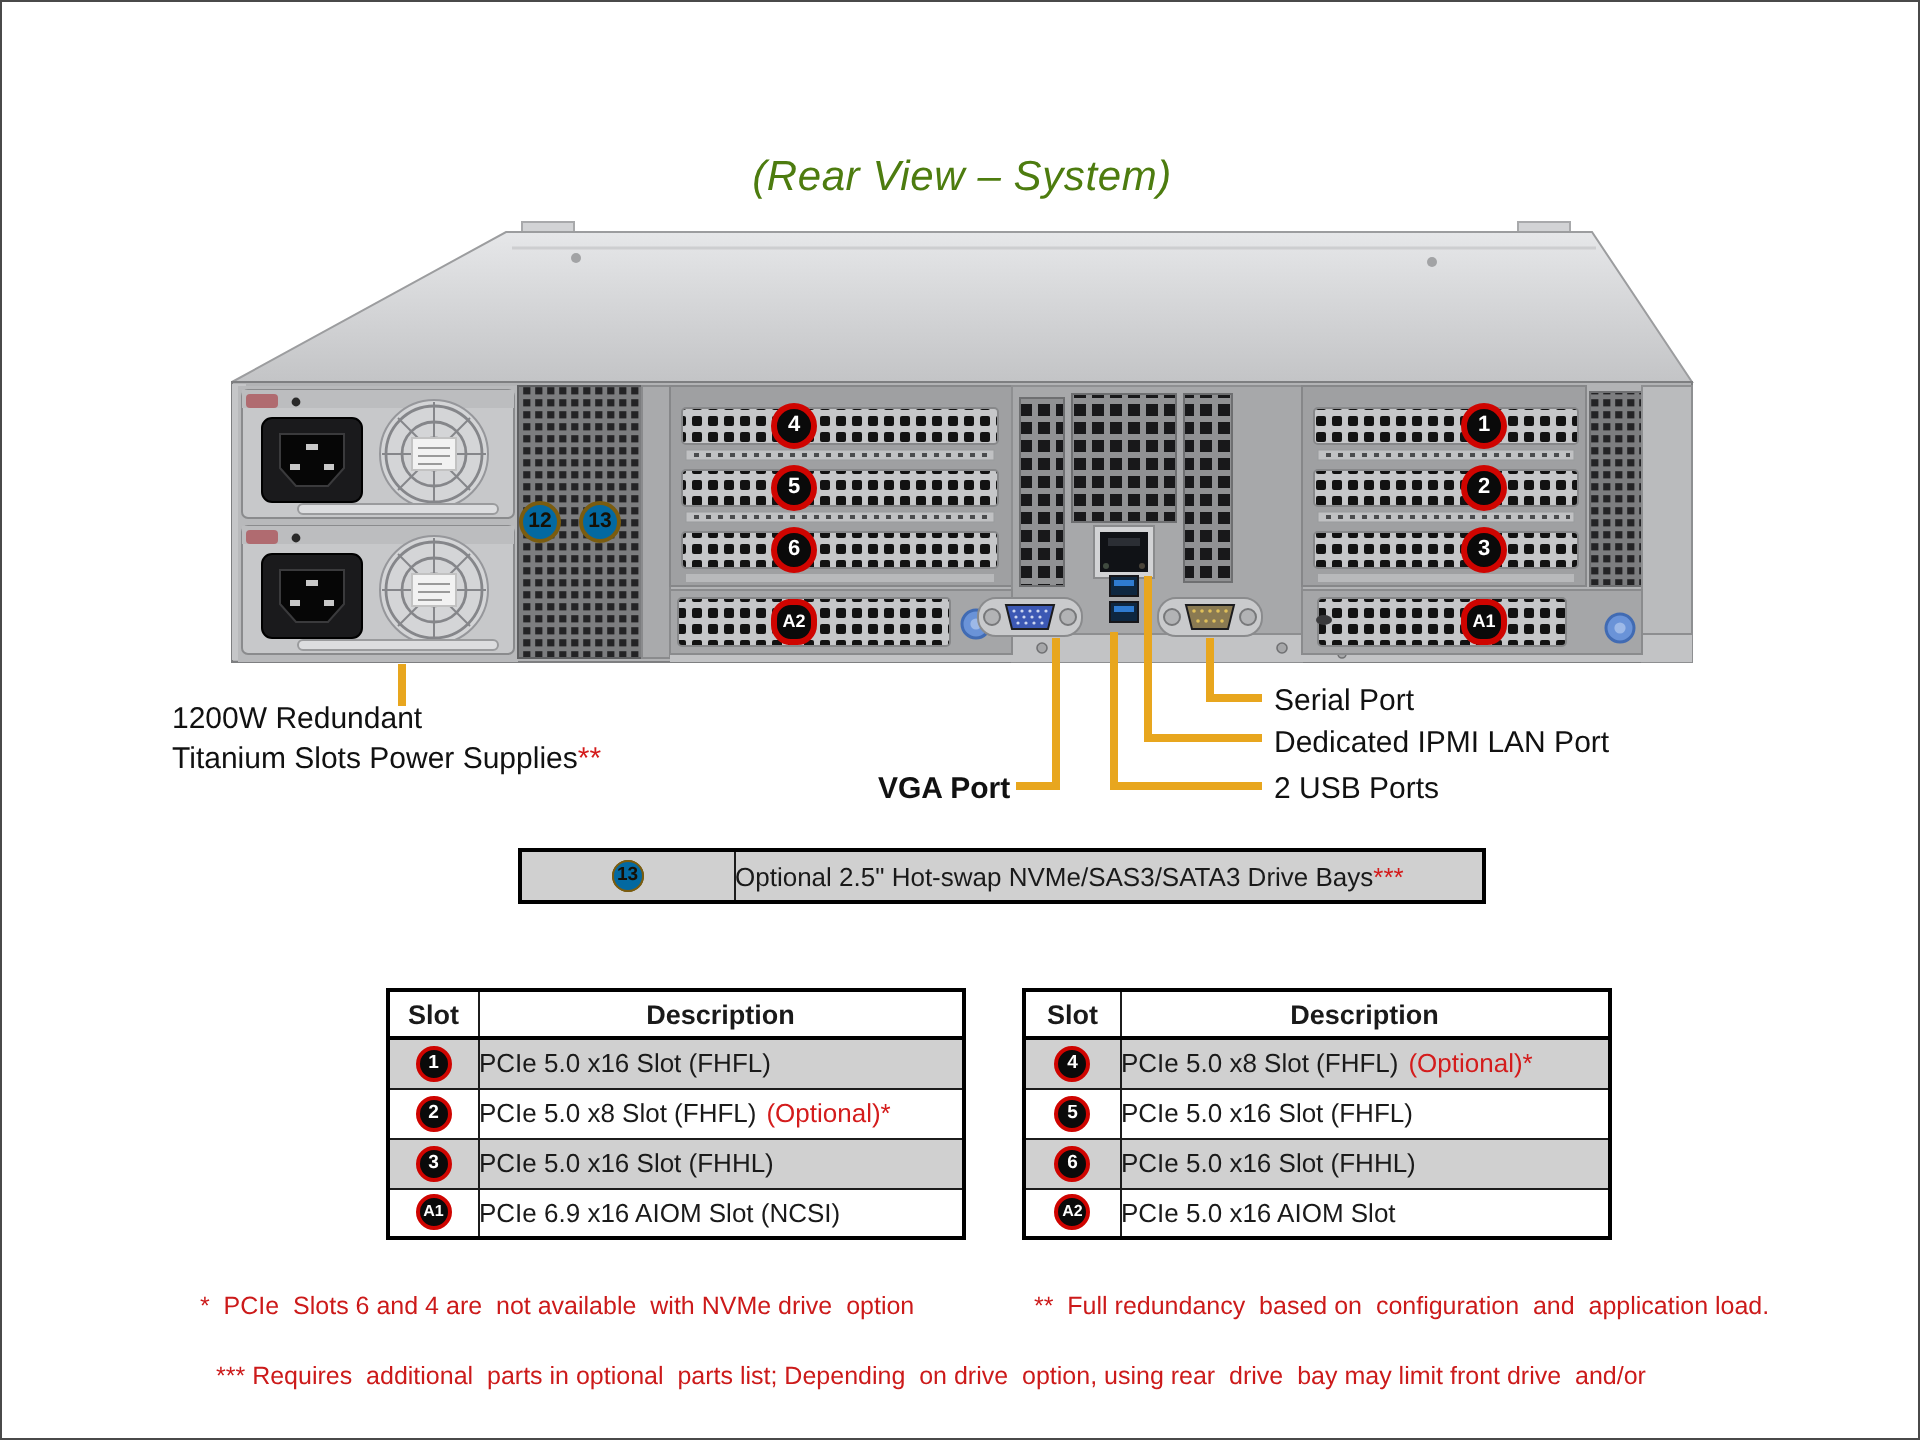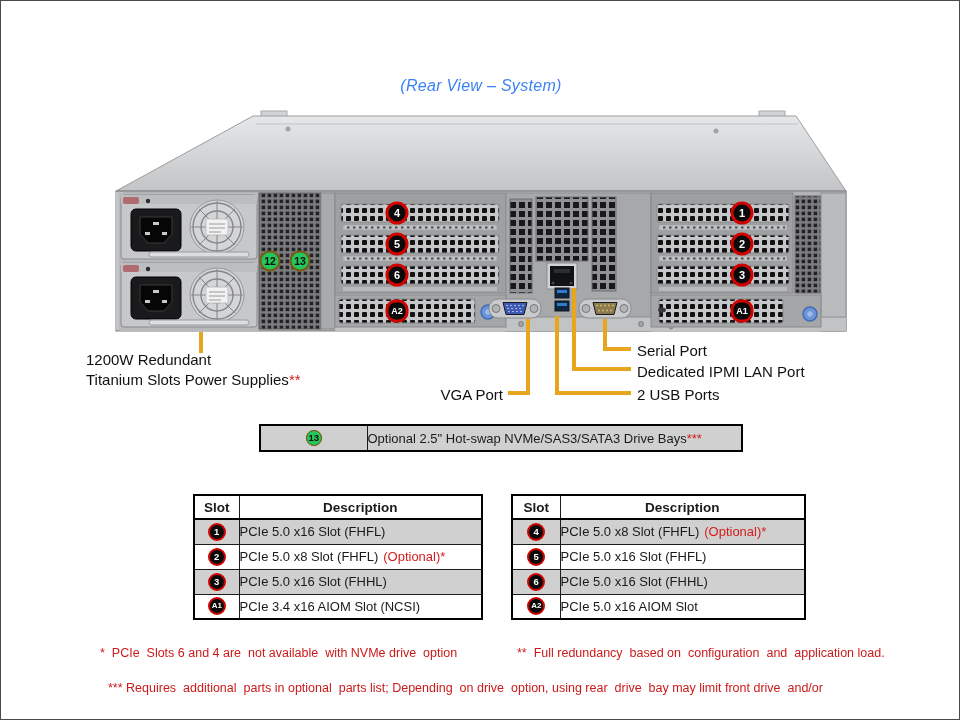--- a/index.html
+++ b/index.html
@@ -6,35 +6,35 @@
   .page{
     position:relative;width:960px;height:720px;margin:0 auto;
     background:#ffffff;overflow:hidden;box-sizing:border-box;
     border:1px solid #4a4a4a;
     font-family:"Liberation Sans","DejaVu Sans",sans-serif;
     color:#111;
   }
   .abs{position:absolute;}
   .title{
     position:absolute;left:0;top:76px;width:960px;text-align:center;
-    font-size:16px;font-style:italic;color:#3b82f6;letter-spacing:.3px;
+    font-size:21px;font-style:italic;color:#4d7c0f;letter-spacing:.3px;
   }
   
   .badge-red{
     position:absolute;width:17px;height:17px;border-radius:50%;
     background:#0a0a0a;border:3px solid #cf0400;color:#fff;
     font-size:11px;font-weight:bold;display:flex;align-items:center;justify-content:center;
     transform:translate(-50%,-50%);line-height:1;
   }
   .badge-red.sm{width:14px;height:14px;border-width:2.5px;font-size:9.5px;transform:none;}
   .badge-red.aiom{font-size:9px;border-radius:10px;}
   .badge-red.sm.aiom{font-size:8px;}
   .badge-yellow{
     position:absolute;width:17px;height:17px;border-radius:50%;
-    background:#22c55e;border:2px solid #7a5c10;color:#161005;
+    background:#0369a1;border:2px solid #7a5c10;color:#161005;
     font-size:10.5px;font-weight:bold;display:flex;align-items:center;justify-content:center;
     transform:translate(-50%,-50%);line-height:1;
   }
   .badge-yellow.sm{width:14px;height:14px;border-width:1.5px;font-size:9.5px;transform:none;}
   
   .cline{position:absolute;background:#e8a61e;}
   
   .lbl{position:absolute;font-size:15px;color:#111;white-space:nowrap;}
   .red{color:#d41c1c;}
   
@@ -293,21 +293,21 @@
   <div class="cline" style="left:554px;top:390px;width:76px;height:4px;"></div>
   <div class="cline" style="left:571px;top:287px;width:4px;height:83px;"></div>
   <div class="cline" style="left:571px;top:366px;width:59px;height:4px;"></div>
   <div class="cline" style="left:602px;top:318px;width:4px;height:32px;"></div>
   <div class="cline" style="left:602px;top:346px;width:28px;height:4px;"></div>
 
   <div class="lbl" style="left:85px;top:349px;line-height:19.5px;">
     <span>1200W Redundant</span><br>
     <span>Titanium Slots Power Supplies</span><span class="red">**</span>
   </div>
-  <div class="lbl" style="left:438px;top:385px;width:64px;text-align:right;">VGA Port</div>
+  <div class="lbl" style="left:438px;top:385px;width:64px;text-align:right;font-weight:bold;">VGA Port</div>
   <div class="lbl" style="left:636px;top:341px;">Serial Port</div>
   <div class="lbl" style="left:636px;top:362px;text-align:center;">Dedicated IPMI  LAN Port</div>
   <div class="lbl" style="left:636px;top:385px;">2 USB Ports</div>
 
   <table class="dtable" style="left:258px;top:423px;width:484px;">
     <colgroup>
         <col style="width:107px">
         <col>
       </colgroup>
     <tbody>
@@ -343,21 +343,21 @@
     <tr style="height:25px;">
       <td class="slot-cell"><span class="badge-red sm">2</span></td>
       <td class="cell-desc"><span>PCIe 5.0 x8 Slot (FHFL)</span><span class="red note">(Optional)*</span></td>
     </tr>
     <tr class="row-gray" style="height:25px;">
       <td class="slot-cell"><span class="badge-red sm">3</span></td>
       <td class="cell-desc"><span>PCIe 5.0 x16 Slot (FHHL)</span></td>
     </tr>
     <tr style="height:25px;">
       <td class="slot-cell"><span class="badge-red sm aiom">A1</span></td>
-      <td class="cell-desc"><span>PCIe 3.4 x16 AIOM Slot (NCSI)</span></td>
+      <td class="cell-desc"><span>PCIe 6.9 x16 AIOM Slot (NCSI)</span></td>
     </tr>
   </tbody>
     </table>
 
   <table class="dtable" style="left:510px;top:493px;width:295px;">
     <colgroup>
         <col style="width:48px">
         <col>
       </colgroup>
     <tbody>

